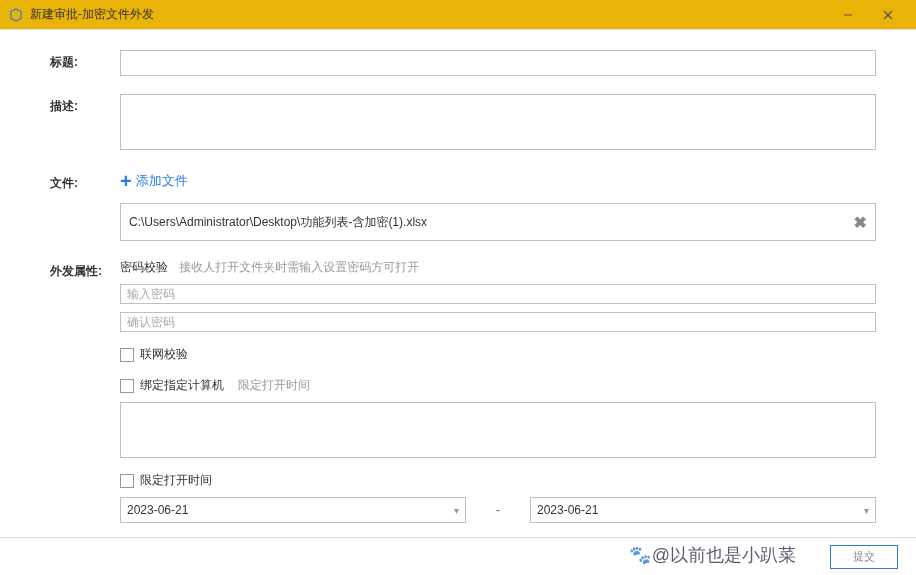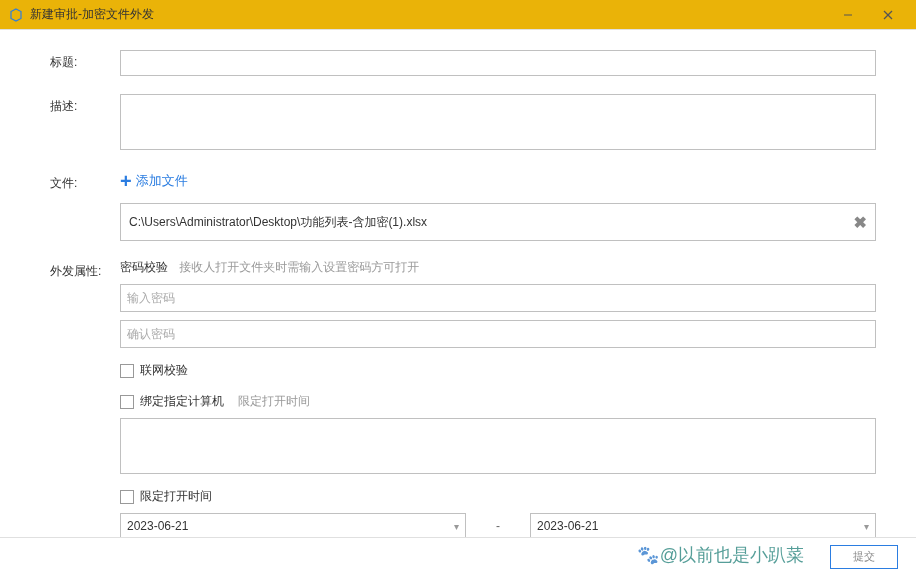--- a/index.html
+++ b/index.html
@@ -4,54 +4,54 @@
 <style>
 * { box-sizing: border-box; margin: 0; padding: 0; }
 body { font-family: "Microsoft YaHei", sans-serif; font-size: 12px; color: #333; background: #fff; width: 916px; height: 575px; overflow: hidden; position: relative; }
 .titlebar { height: 30px; display: flex; align-items: center; padding: 0 8px; border-bottom: 1px solid #e0e0e0; background: #eab308; }
 .titlebar .app-icon { width: 16px; height: 16px; margin-right: 6px; display: inline-flex; align-items: center; justify-content: center; }
 .titlebar .title { flex: 1; font-size: 12px; color: #333; }
 .titlebar .win-btn { width: 40px; height: 30px; display: flex; align-items: center; justify-content: center; cursor: pointer; color: #666; }
 .content-wrapper { position: absolute; top: 30px; bottom: 38px; left: 0; right: 0; overflow-y: scroll; }
 .content { padding: 20px 40px 20px 50px; }
 .row { display: flex; margin-bottom: 18px; align-items: flex-start; }
-.label { width: 70px; flex-shrink: 0; padding-top: 4px; color: #333; }
+.label { width: 70px; flex-shrink: 0; padding-top: 4px; color: #333; font-weight: bold; }
 .field { flex: 1; }
 input[type=text], input[type=password], textarea, .file-entry, .computer-box, .date-field {
   border: 1px solid #c0c0c0; background: #fff; font-family: inherit; font-size: 12px; color: #333;
 }
 input[type=text].title-input { width: 100%; height: 26px; padding: 0 6px; }
 textarea.desc { width: 100%; height: 56px; padding: 4px 6px; resize: none; overflow-y: scroll; }
 .add-file { display: inline-flex; align-items: center; color: #2b7de1; cursor: pointer; font-size: 13px; margin-bottom: 12px; }
 .add-file .plus { font-size: 20px; font-weight: bold; margin-right: 4px; line-height: 1; }
 .file-entry { width: 100%; height: 38px; display: flex; align-items: center; padding: 0 8px; }
 .file-entry .path { flex: 1; color: #333; }
 .file-entry .remove { color: #888; cursor: pointer; font-size: 16px; font-weight: bold; }
 .subrow { margin-bottom: 10px; }
 .sublabel { display: inline; color: #333; }
 .hint { color: #999; margin-left: 8px; }
-.pwd-input { width: 100%; height: 28px; padding: 8px 6px; margin-top: 8px; }
+.pwd-input { width: 100%; height: 20px; padding: 8px 6px; margin-top: 8px; }
 .pwd-input::placeholder { color: #aaa; }
 .checkbox-row { display: flex; align-items: center; margin-top: 14px; }
 .checkbox { width: 14px; height: 14px; border: 1px solid #999; margin-right: 6px; cursor: pointer; background: #fff; }
 .link-text { color: #999; margin-left: 14px; cursor: pointer; }
 .computer-box { width: 100%; height: 56px; margin-top: 8px; }
 .date-row { display: flex; align-items: center; margin-top: 8px; gap: 12px; }
 .date-field { height: 26px; display: flex; align-items: center; padding: 0 6px; flex: 1; position: relative; }
 .date-field .val { flex: 1; }
 .date-field .drop { color: #999; font-size: 10px; }
 .date-sep { width: 40px; text-align: center; color: #666; }
 .footer { position: absolute; bottom: 0; left: 0; right: 0; height: 38px; border-top: 1px solid #e0e0e0; display: flex; align-items: center; justify-content: flex-end; padding: 0 18px; background: #fff; }
 .btn-primary { border: 1px solid #2b7de1; background: #fff; color: #888; height: 24px; padding: 0 22px; cursor: pointer; font-size: 11px; font-family: inherit; }
 textarea { overflow-y: scroll; }
 ::-webkit-scrollbar { width: 16px; }
 ::-webkit-scrollbar-track { background: #f5f5f5; border-left: 1px solid #e8e8e8; }
 ::-webkit-scrollbar-thumb { background: #c8c8c8; border: 3px solid #f5f5f5; border-radius: 0; }
 ::-webkit-scrollbar-button { background: #f5f5f5; height: 16px; display: block; }
-.watermark { position: absolute; bottom: 8px; right: 112px; color: #0f766e; font-size: 18px; pointer-events: none; opacity: 0.7; z-index: 100; }
+.watermark { position: absolute; bottom: 8px; right: 120px; color: #0f172a; font-size: 18px; pointer-events: none; opacity: 0.7; z-index: 100; }
 </style>
 </head>
 <body>
 
 <div class="titlebar">
   <span class="app-icon">
     <svg width="14" height="14" viewBox="0 0 14 14">
         <path d="M7 1 L12 3.5 L12 10.5 L7 13 L2 10.5 L2 3.5 Z" fill="none" stroke="#2b7de1" stroke-width="1.2"></path>
       </svg>
   </span>

